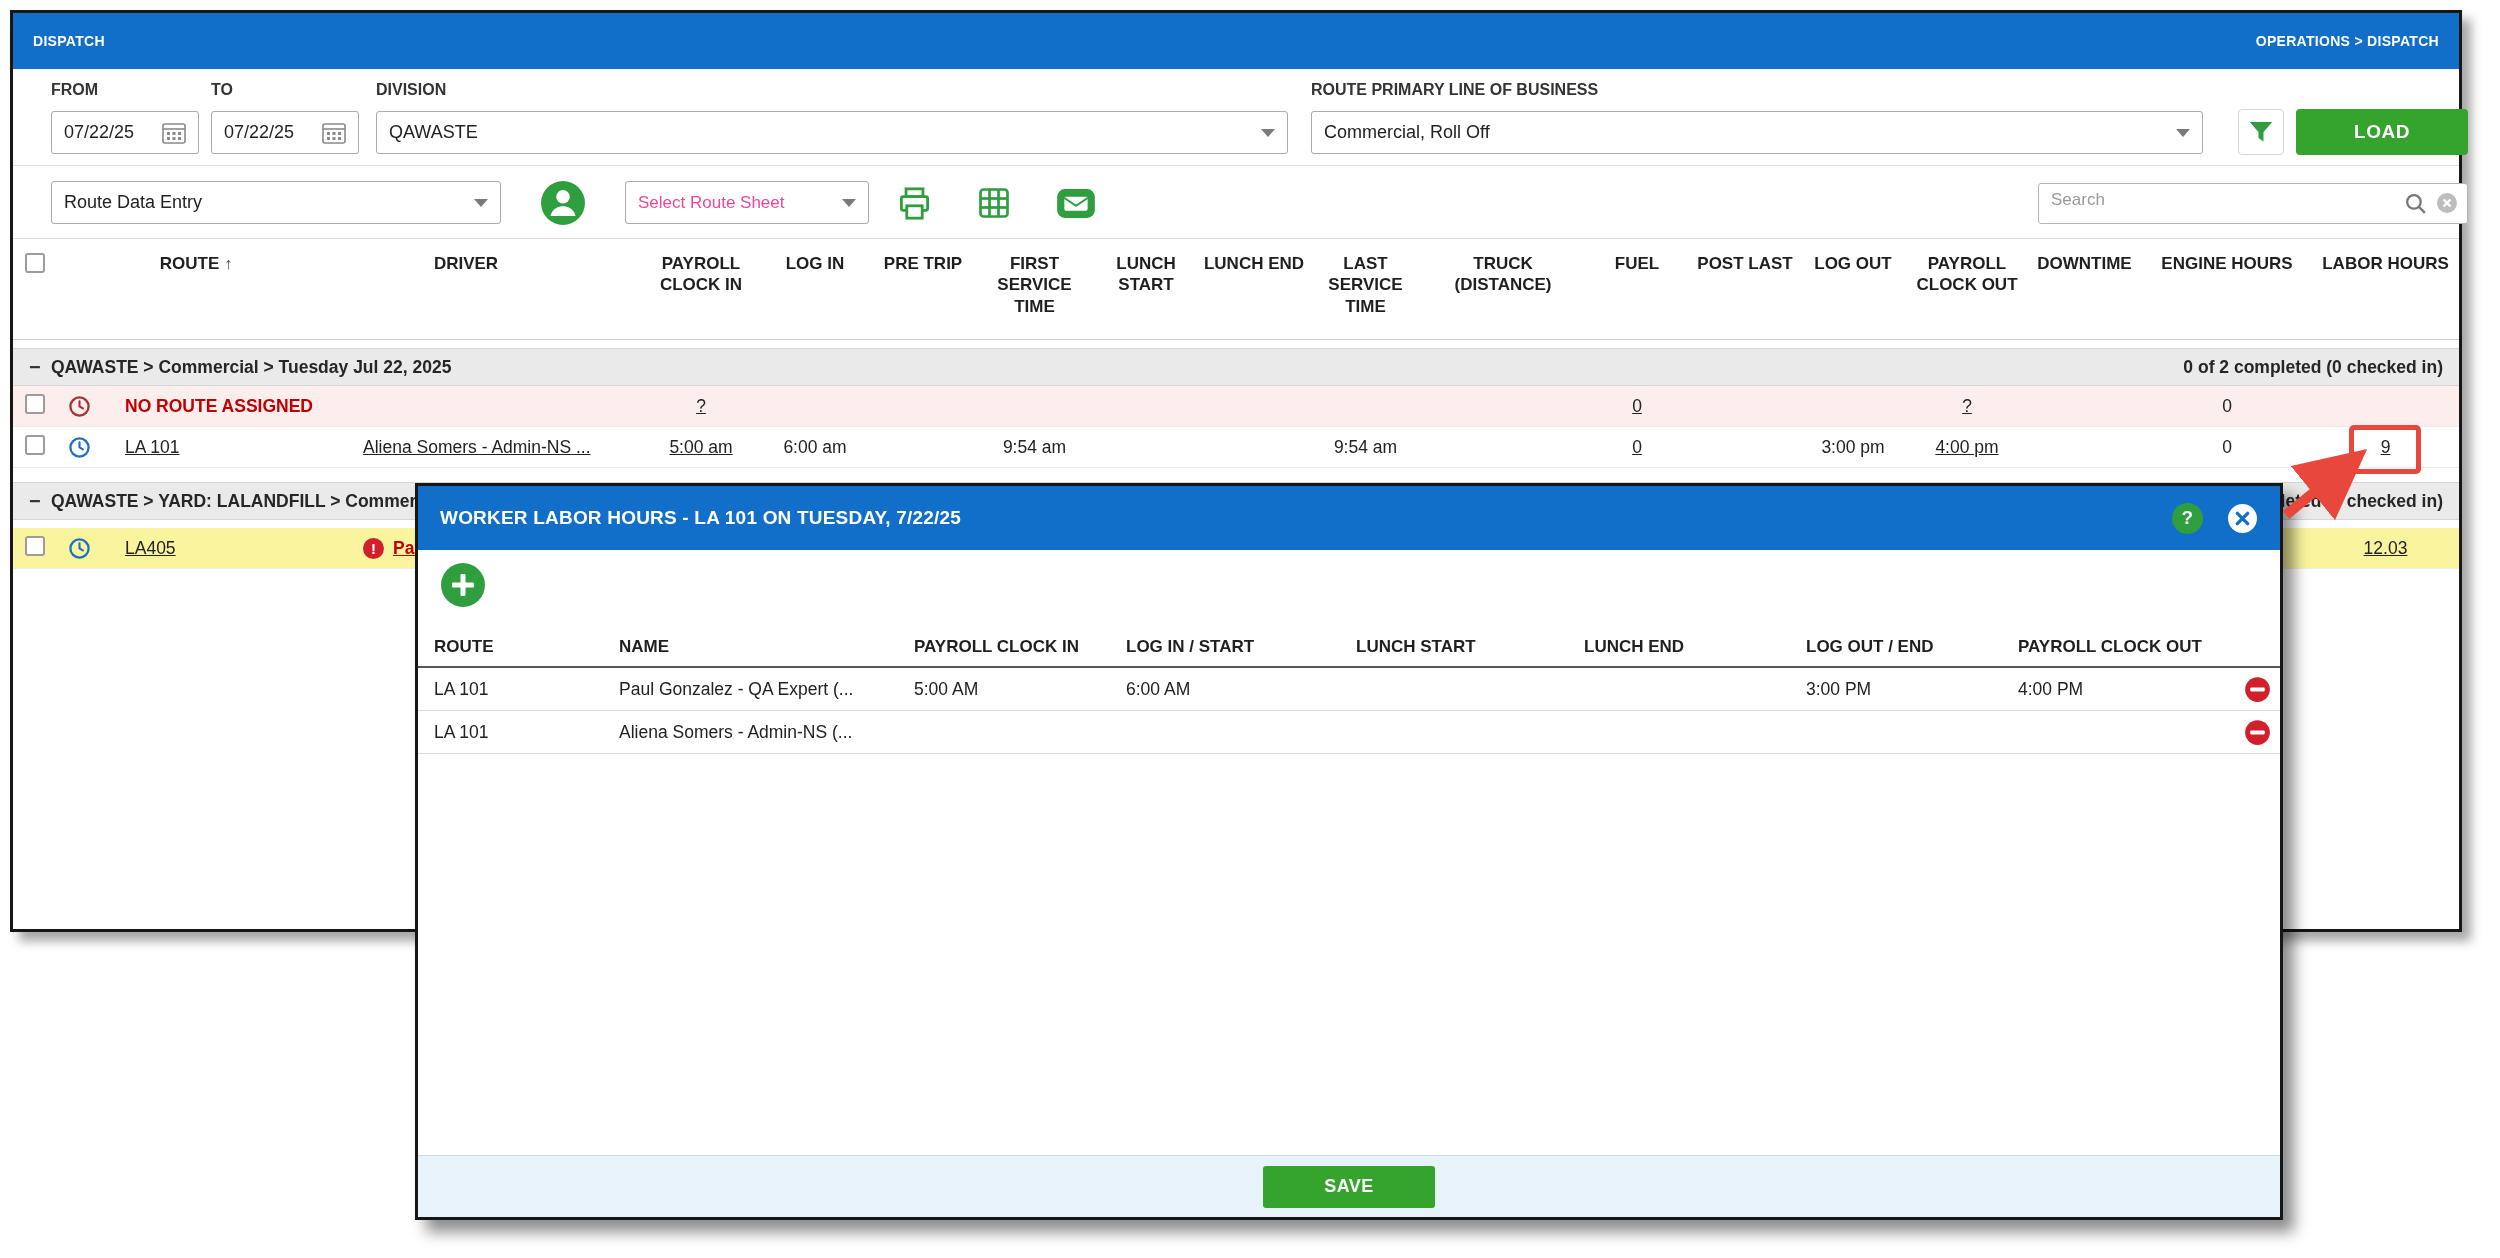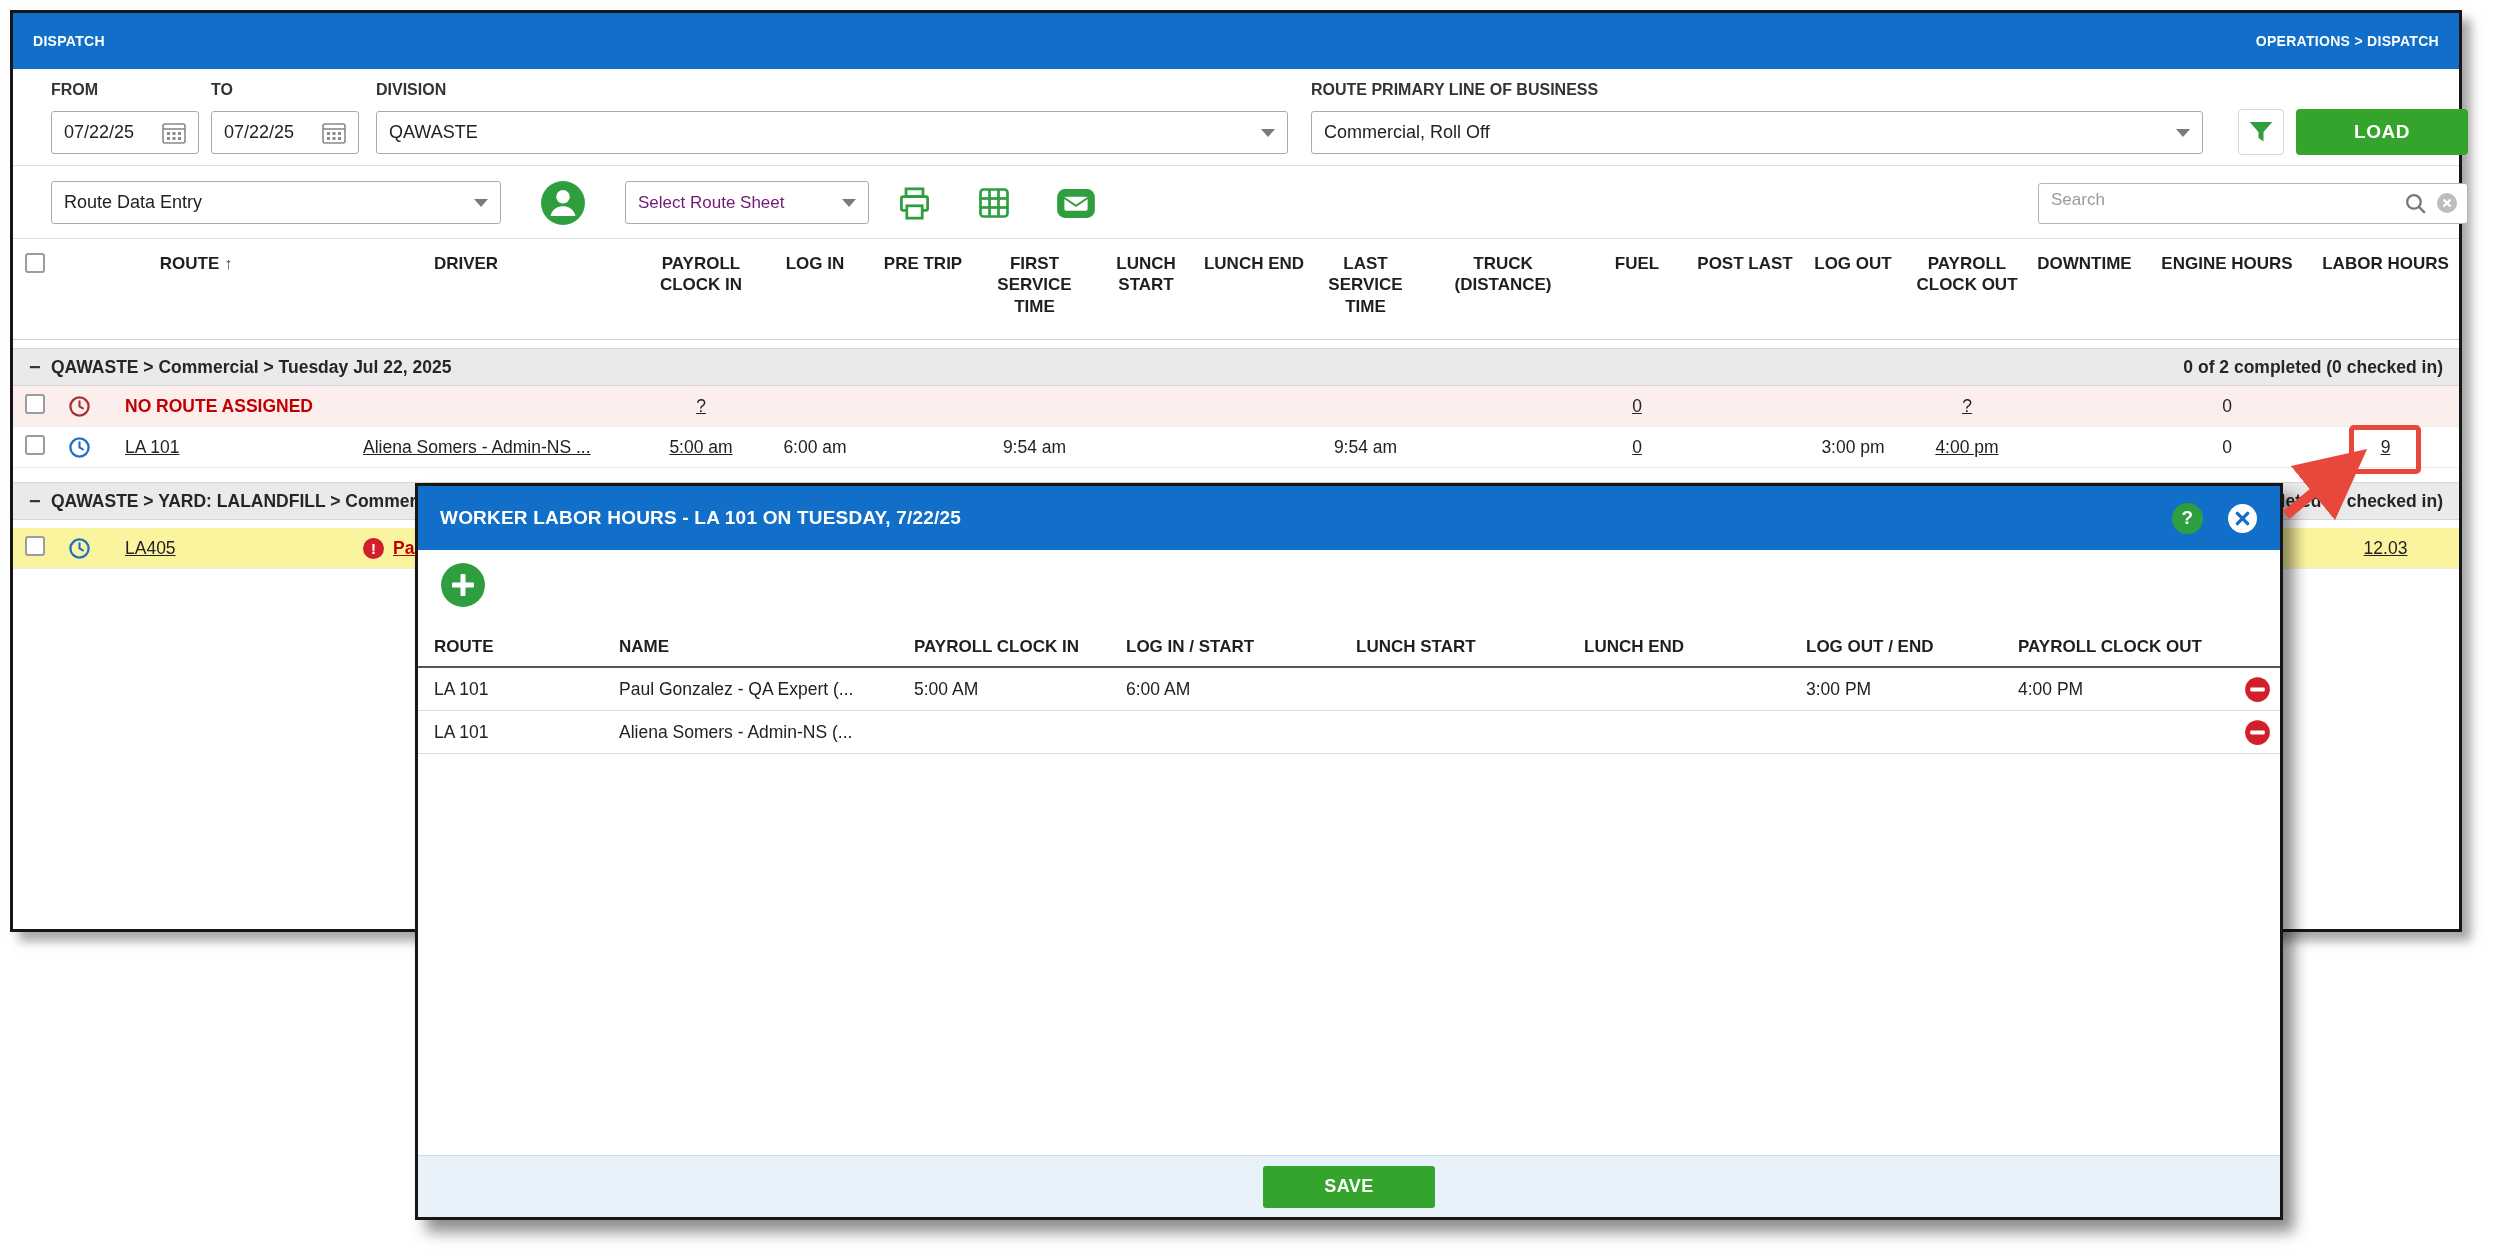--- a/index.html
+++ b/index.html
@@ -134,21 +134,21 @@
     width:172px;height:42px;background:var(--btn-green);color:#fff;font-weight:bold;font-size:18px;
     border:none;border-radius:3px;letter-spacing:.4px;font-family:"Liberation Sans",sans-serif;cursor:pointer;
   }
 
   
   .anno-box{
     position:absolute;left:2349px;top:425px;width:72px;height:49px;
     border:5px solid var(--anno-red);border-radius:5px;z-index:70;pointer-events:none;
   }
   .anno-arrow{position:absolute;left:2252px;top:447px;z-index:70;pointer-events:none;}
-  .muted{color:#701a75;}
+  .muted{color:#ec4899;}
 </style>
 </head>
 <body>
 
 <div class="main-window">
 
   <div class="titlebar">
     <span>DISPATCH</span>
     <span>OPERATIONS &gt; DISPATCH</span>
   </div>

